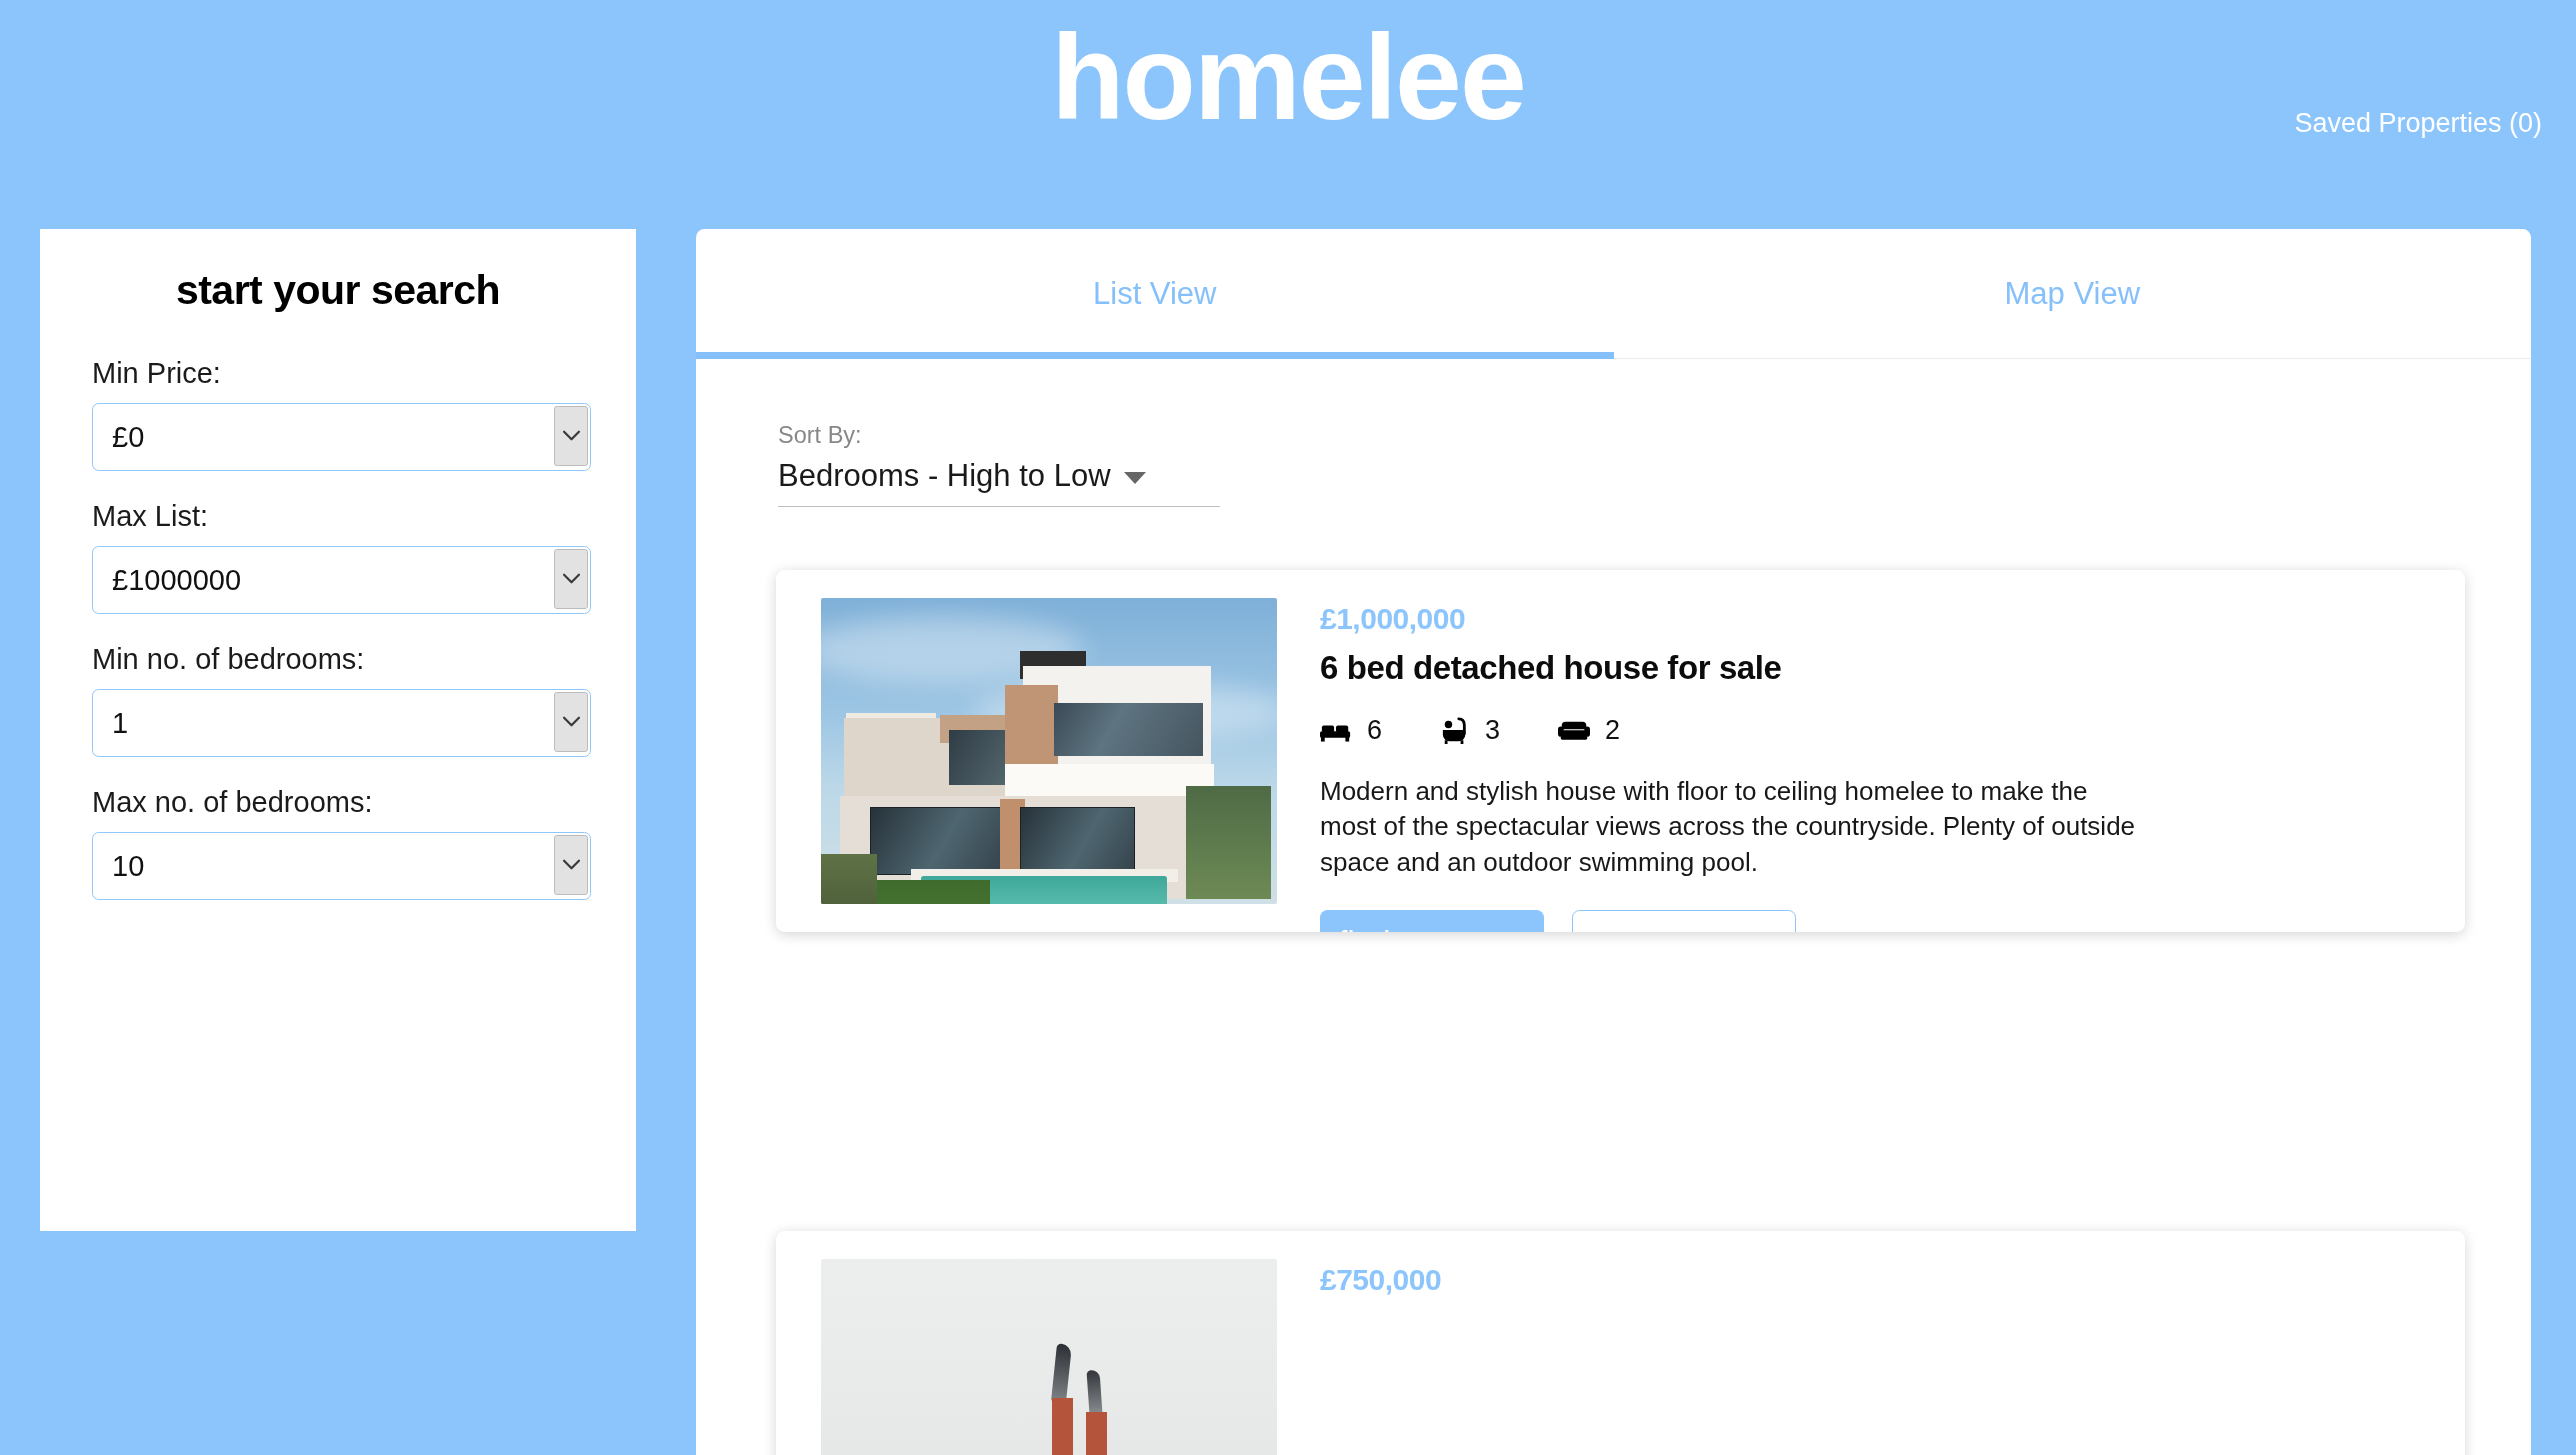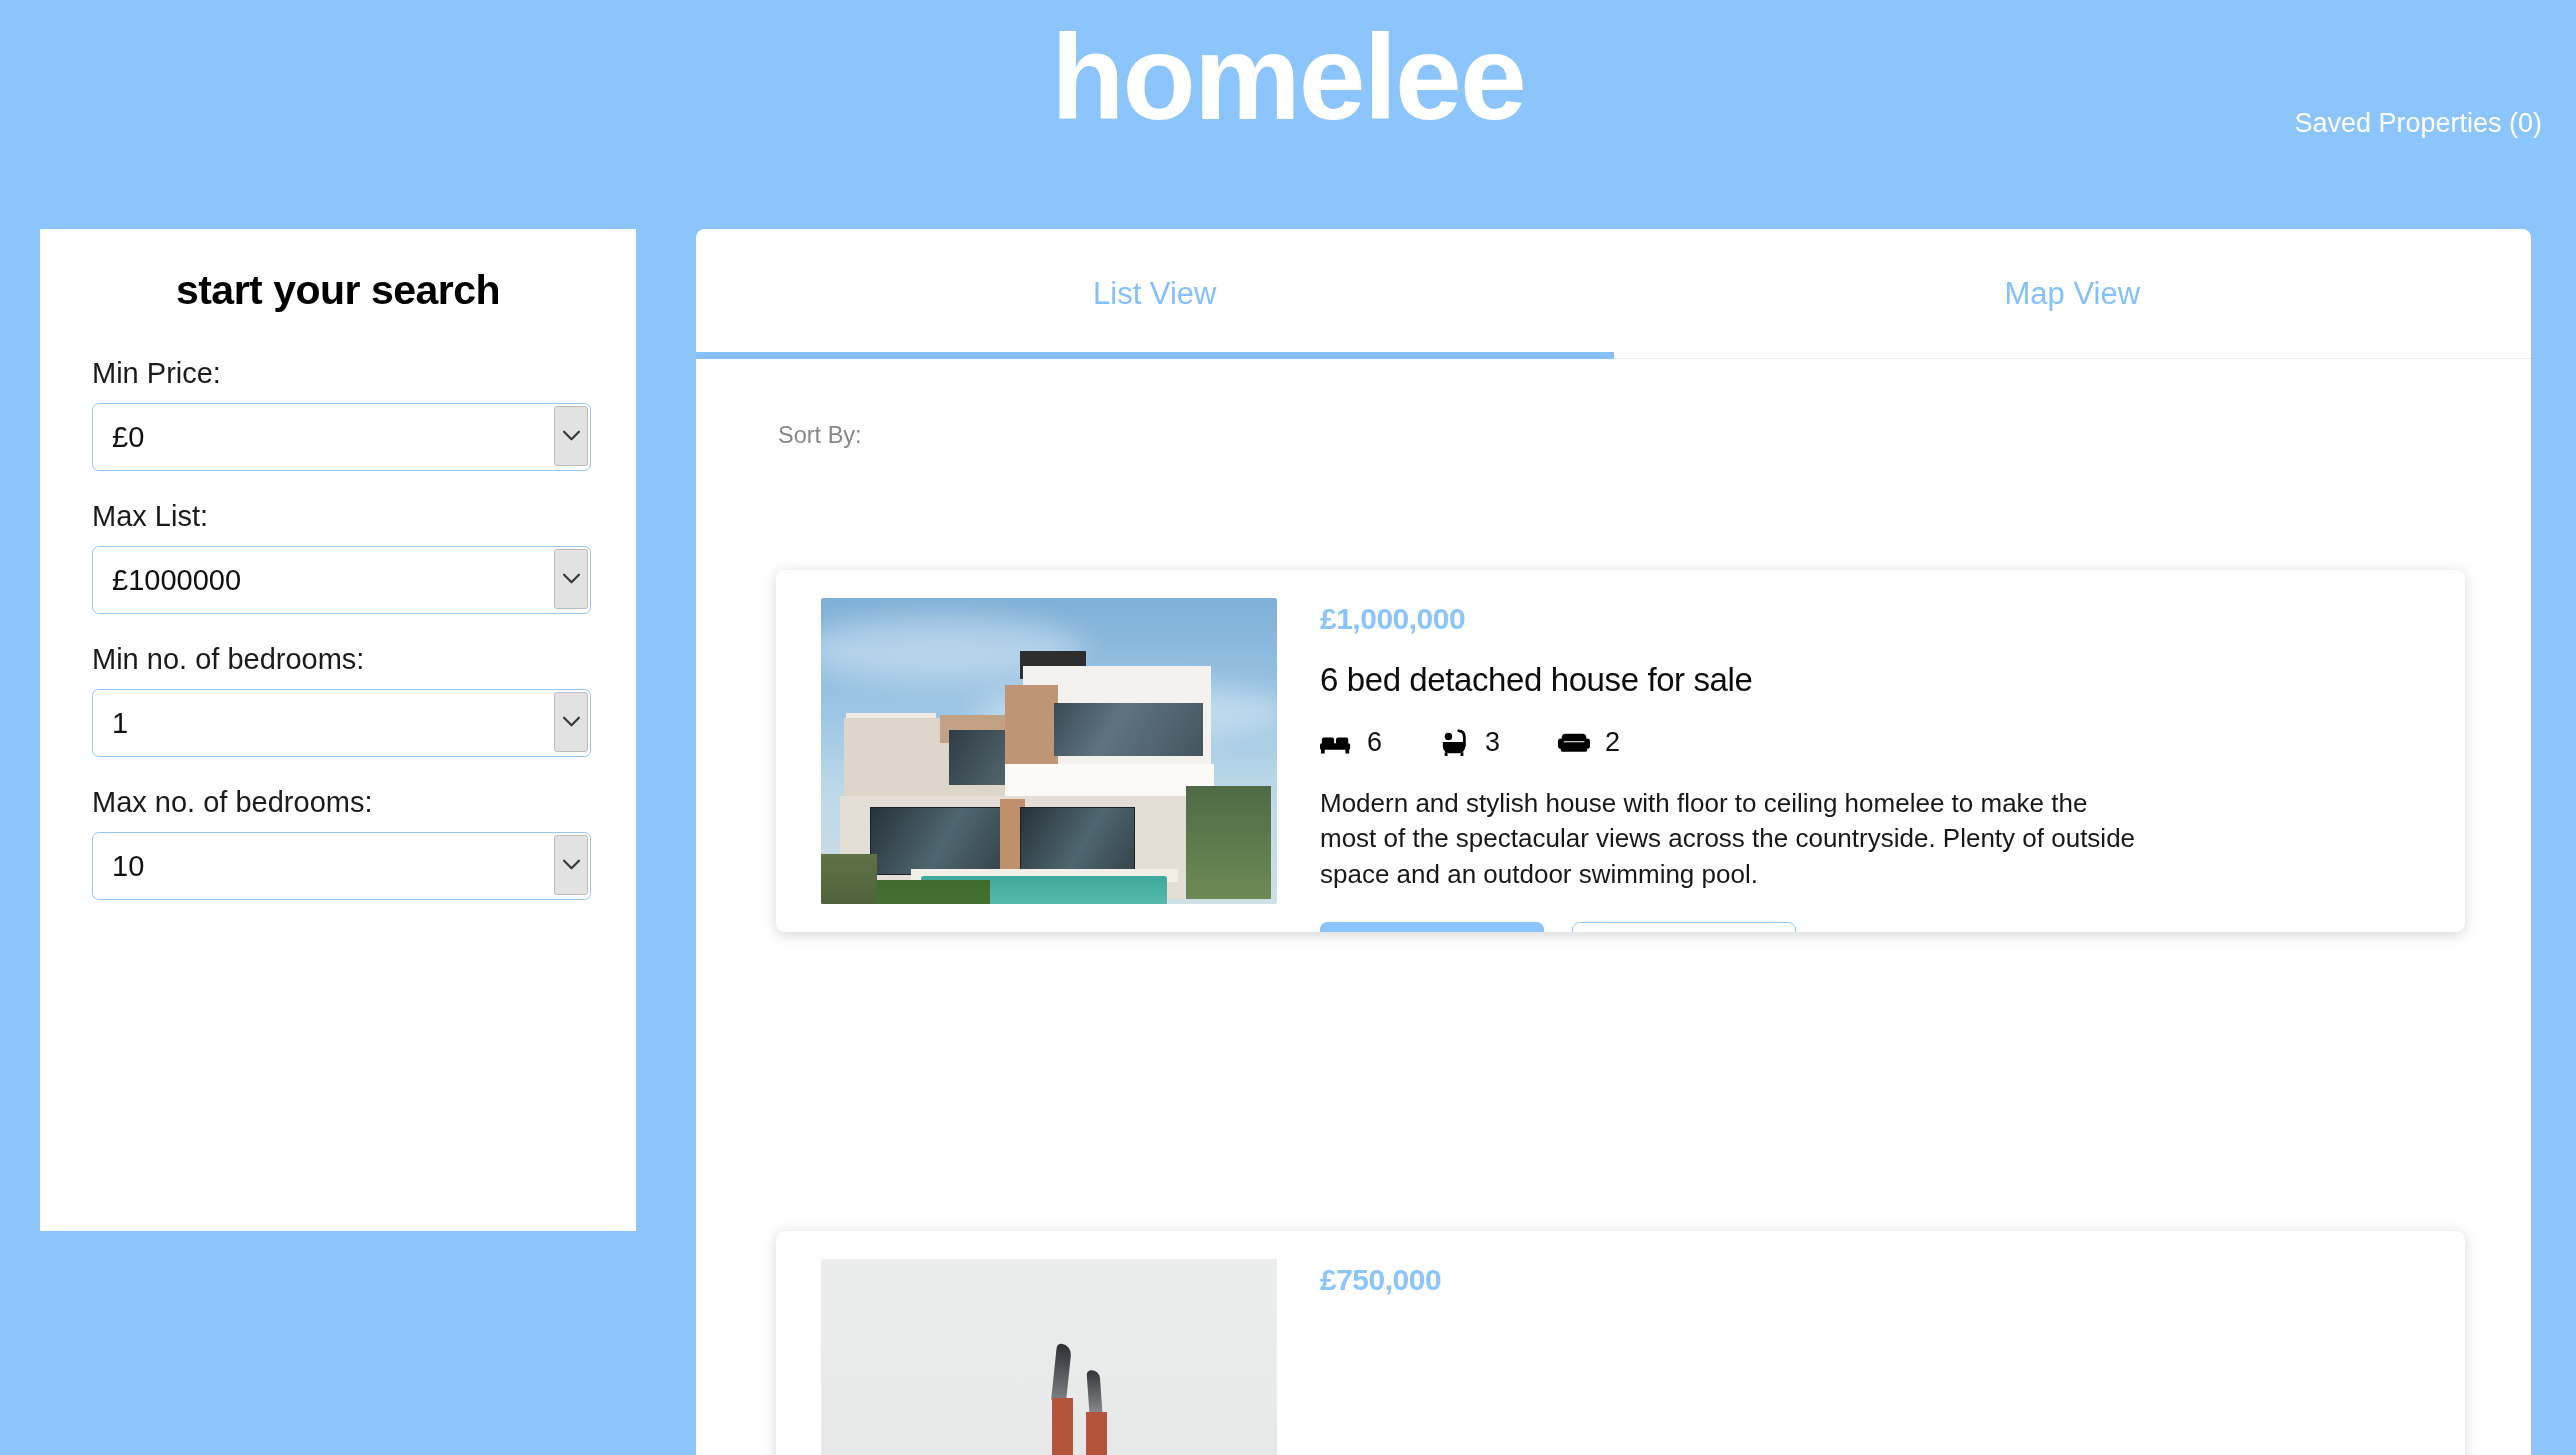--- a/index.html
+++ b/index.html
@@ -108,21 +108,21 @@
   .card-2 { top: 1002px; height: 282px; padding: 28px 0 0 45px; }
 
   .thumb {
     width: 456px; height: 306px; flex: 0 0 456px;
     border-radius: 1.9px; overflow: hidden; position: relative;
   }
   .card-2 .thumb { height: 254px; }
 
   .info { flex: 1; padding-left: 43px; padding-top: 3.8px; position: relative; }
   .price { font-size: 30px; font-weight: 700; color: #8cc5fc; letter-spacing: -0.5px; }
-  .title { font-size: 33px; font-weight: 400; color: #0c0c0c; margin-top: 25px; letter-spacing: -0.4px; }
+  .title { font-size: 33px; font-weight: 700; color: #0c0c0c; margin-top: 13px; letter-spacing: -0.4px; }
   .features { display: flex; align-items: center; gap: 58px; margin-top: 28px; }
   .feature { display: flex; align-items: center; gap: 15px; }
   .feature svg { display: block; }
   .feature-count { font-size: 27px; color: #111; }
   .desc {
     margin-top: 28px; font-size: 26px; line-height: 1.36;
     color: #181818; max-width: 828px;
   }
   .actions { display: flex; gap: 28px; margin-top: 30px; }
   .btn {
@@ -243,20 +243,24 @@
 
     <div class="tabs">
       <div class="tab">List View</div>
       <div class="tab">Map View</div>
       <div class="tab-divider"></div>
       <div class="tab-underline"></div>
     </div>
 
     <div class="sort">
       <div class="sort-label">Sort By:</div>
+      <div class="sort-control">
+        <span class="sort-value">Bedrooms - High to Low</span>
+        <span class="caret"></span>
+      </div>
     </div>
 
     <div class="card card-1">
       <div class="thumb">
         <div class="villa">
           <div class="sky-cloud c1"></div>
             <div class="sky-cloud c2"></div>
             <div class="sky-cloud c3"></div>
           <div class="v-neighbour"></div>
           <div class="v-left-block"></div>

